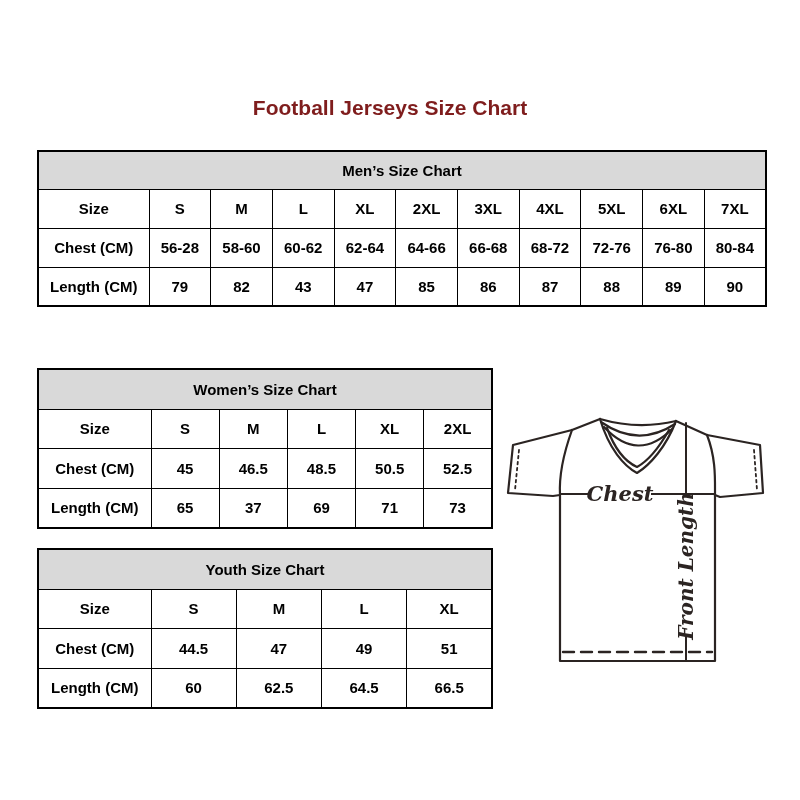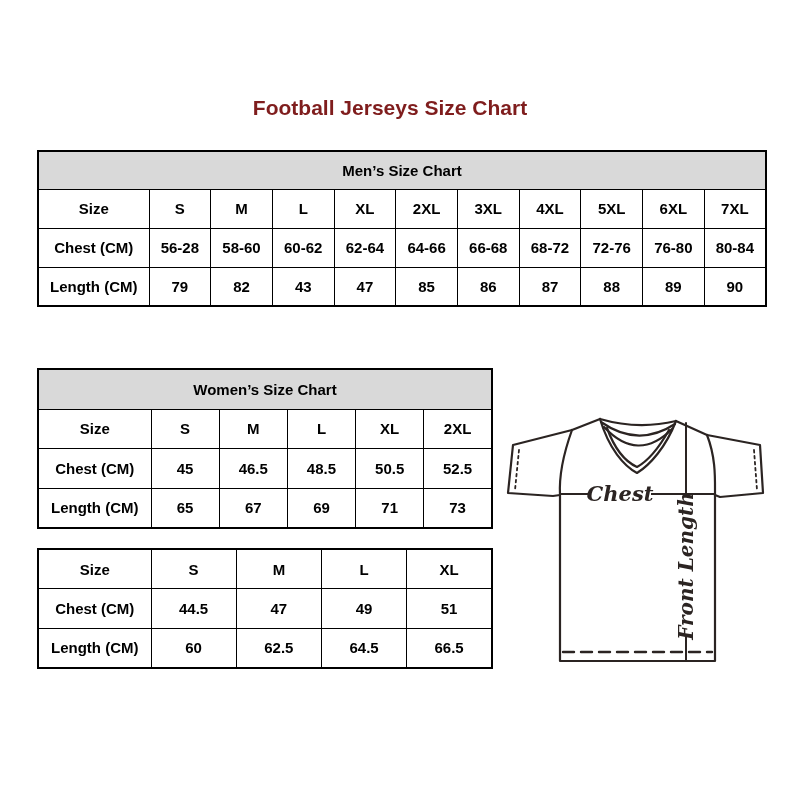--- a/index.html
+++ b/index.html
@@ -134,37 +134,40 @@
     <td>Chest (CM)</td>
     <td>45</td>
     <td>46.5</td>
     <td>48.5</td>
     <td>50.5</td>
     <td>52.5</td>
   </tr>
   <tr>
     <td>Length (CM)</td>
     <td>65</td>
-    <td>67</td>
+    <td>37</td>
     <td>69</td>
     <td>71</td>
     <td>73</td>
   </tr>
 </tbody>
   </table>
 
 <table class="size-table" id="youth-table">
   <colgroup>
     <col style="width:113px">
     <col style="width:85.25px">
       <col style="width:85.25px">
       <col style="width:85.25px">
       <col style="width:85.25px">
   </colgroup>
   <tbody>
+      <tr>
+    <td class="thead" colspan="5">Youth Size Chart</td>
+  </tr>
   <tr>
     <td>Size</td>
     <td>S</td>
     <td>M</td>
     <td>L</td>
     <td>XL</td>
   </tr>
   <tr>
     <td>Chest (CM)</td>
     <td>44.5</td>

